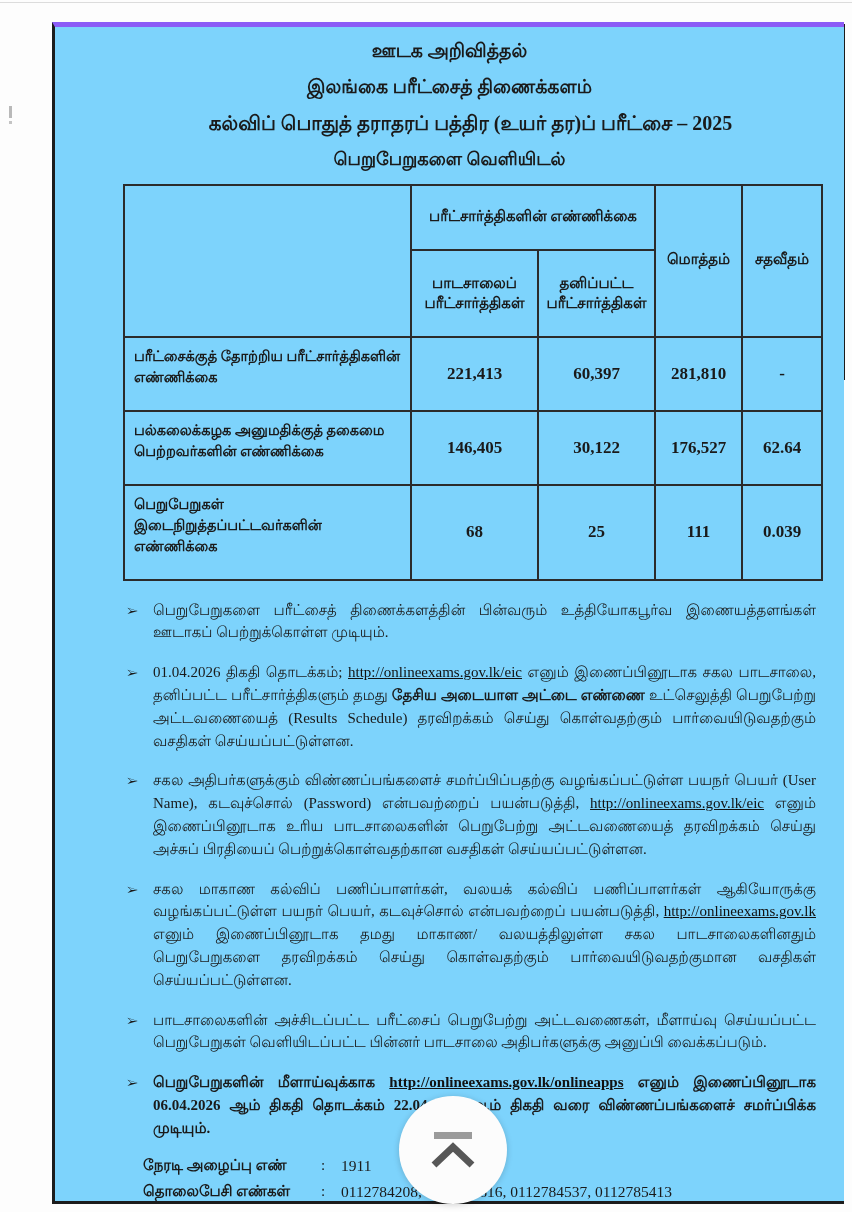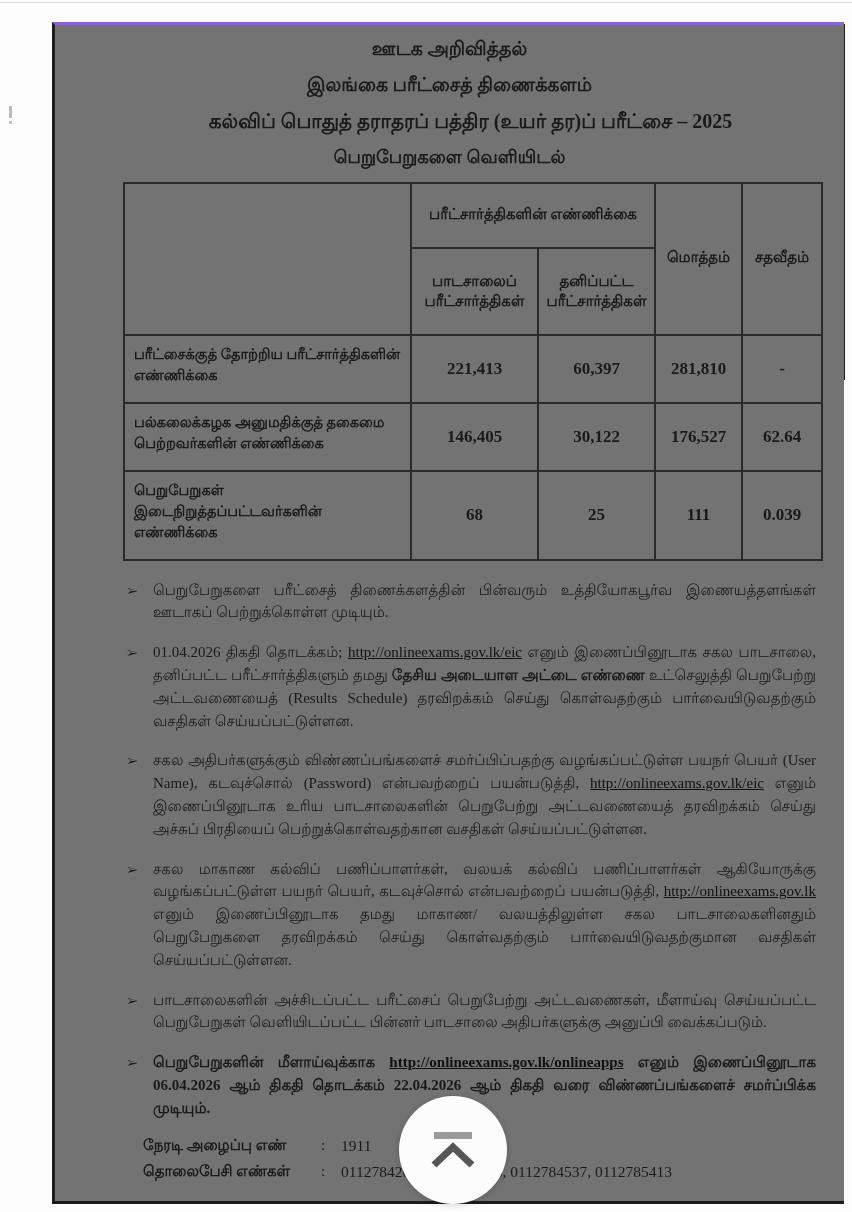--- a/index.html
+++ b/index.html
@@ -6,40 +6,40 @@
   html,body { width:852px; height:1212px; overflow:hidden; background:#ffffff; }
   body { font-family:"Liberation Serif","DejaVu Serif",serif; color:#1a1a1a; }
 
   .canvas { position:relative; width:852px; height:1212px; background:#fdfdfd; }
   .top-hairline { position:absolute; top:2px; left:0; width:100%; height:1px; background:#dcdcdc; }
 
   .artifact { position:absolute; left:9px; top:106px; width:3px; height:12px; background:#b9b9b9; }
   .artifact::after { content:""; position:absolute; left:0; top:15px; width:3px; height:3px; background:#c4c4c4; }
 
   .page { position:absolute; left:52px; top:22px; width:792px; height:1182px;
-          border-left:3px solid #1c1c1c; border-top:3px solid #8b5cf6; border-bottom:3px solid #1c1c1c;
-          background:#737373; overflow:hidden; }
+          border-left:3px solid #1c1c1c; border-top:5px solid #8b5cf6; border-bottom:3px solid #1c1c1c;
+          background:#7dd3fc; overflow:hidden; }
   .page-right-border { position:absolute; left:842px; top:24px; width:3px; height:356px; background:#1c1c1c; }
 
   
   .doc-header { padding-top:13px; text-align:center; font-weight:bold; }
   .doc-header .hl { margin-bottom:12px; }
   .hl1 { font-size:19px; }
   .hl2 { font-size:19px; }
   .hl3 { font-size:20px;margin-left:42px; }
   .hl4 { font-size:18px; }
   .hl5 { font-size:17px; margin-bottom:6px; }
 
   
   table.results { border-collapse:collapse; margin:8px 0 0 68px; width:698px; table-layout:fixed; }
   table.results th, table.results td { border:2px solid #2b2b2b; vertical-align:middle; }
   table.results th { font-size:15px; font-weight:bold; padding:22px 4px; text-align:center; }
   th.group-h { height:36px; }
   th.sub-h { height:68px; line-height:1.35; }
-  td.rowlabel { font-size:14.5px; font-weight:bold; padding:8px 6px 16px 9px; line-height:1.45; text-align:left; height:54px; }
+  td.rowlabel { font-size:14.5px; font-weight:bold; padding:8px 6px 22px 9px; line-height:1.45; text-align:left; height:54px; }
   td.num { font-size:17px; font-weight:bold; text-align:center; }
   .cw-label { width:287px; } .cw-school { width:127px; } .cw-private { width:117px; }
   .cw-total { width:87px; } .cw-pct { width:80px; }
 
   
   .bullets { margin:18px 28px 0 72px; }
   .bullet { display:flex; gap:11px; margin-bottom:17px; font-size:15px; line-height:1.52; }
   .marker { flex:0 0 15px; font-size:12px; padding-top:3px; color:#1a1a1a; }
   .btext { flex:1; text-align:justify; }
   .doclink { color:#111; text-decoration:underline; cursor:pointer; }

